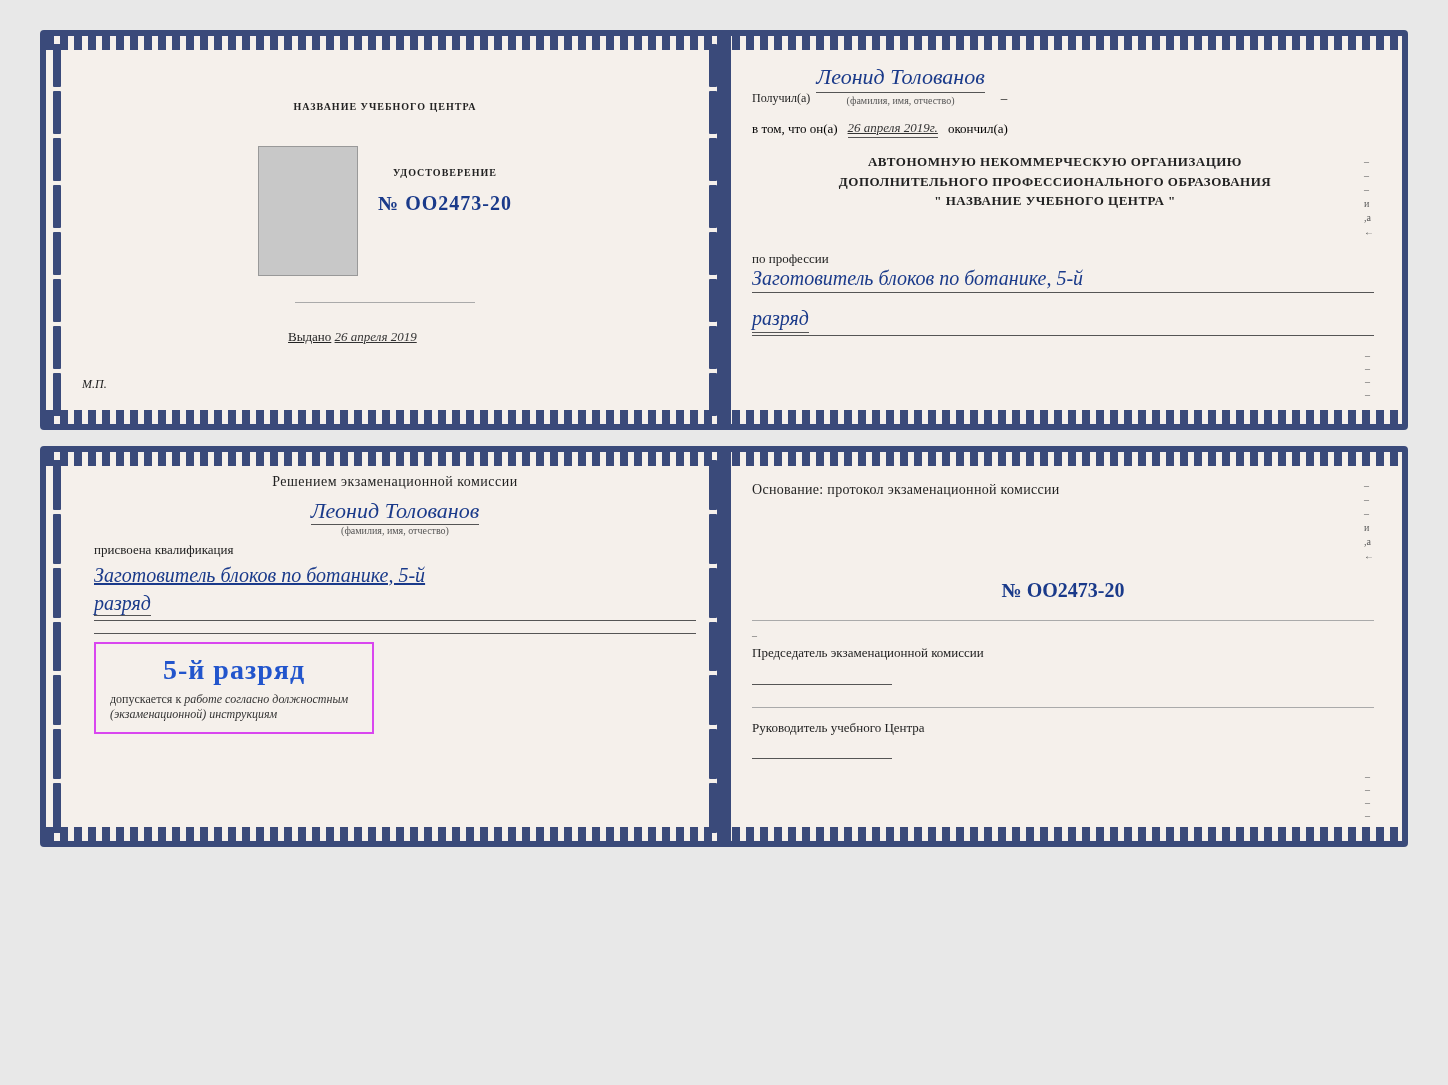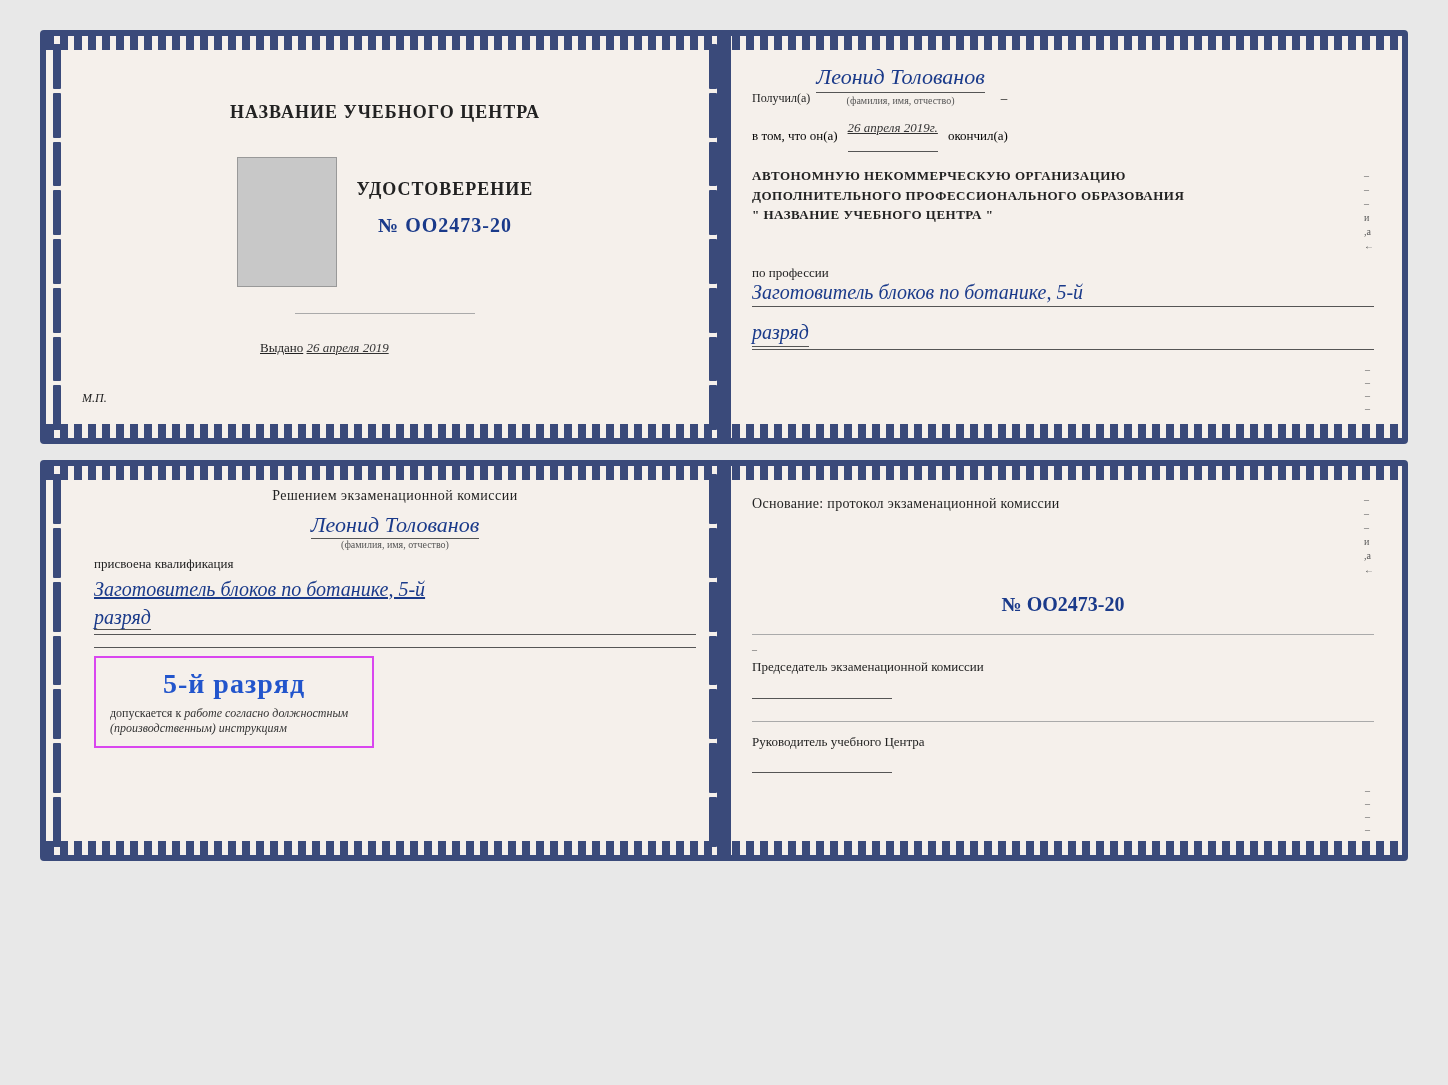--- a/index.html
+++ b/index.html
@@ -109,21 +109,21 @@
         #3a4a7a 8px,
         transparent 8px,
         transparent 14px
       );
     }
     .top-decoration { top: 0; }
     .bottom-decoration { bottom: 0; }
 
     .cert-title {
       text-align: center;
-      font-size: 18px;
+      font-size: 10px;
       font-weight: bold;
       letter-spacing: 1px;
       color: #222;
       line-height: 1.4;
       margin-top: 20px;
     }
 
     .cert-number {
       text-align: center;
       font-size: 20px;
@@ -185,21 +185,21 @@
 
     .handwritten-date {
       font-style: italic;
       color: #333;
       text-decoration: underline;
     }
 
     .org-name {
       font-size: 13px;
       color: #222;
-      text-align: left;
+      text-align: center;
       line-height: 1.5;
       font-weight: bold;
       letter-spacing: 0.5px;
     }
 
     .profession-label {
       font-size: 13px;
       color: #222;
     }
 
@@ -426,21 +426,21 @@
         <span class="field-label">Получил(а)</span>
         <div style="display:flex;flex-direction:column;align-items:center;">
           <span class="recipient-name">Леонид Толованов</span>
           <span class="subtitle-small">(фамилия, имя, отчество)</span>
         </div>
         <span style="margin-left:10px;font-size:13px;">–</span>
       </div>
 
       <div style="display:flex;align-items:center;gap:6px;font-size:13px;text-align:center;">
         <span>в том, что он(а)</span>
-        <span class="handwritten-date" style="border-bottom:1px solid #555;padding-bottom:15px;margin:0 4px;">26 апреля 2019г.</span>
+        <span class="handwritten-date" style="border-bottom:1px solid #555;padding-bottom:1px;margin:0 4px;">26 апреля 2019г.</span>
         <span>окончил(а)</span>
       </div>
 
       <div style="display:flex;align-items:flex-start;">
         <div style="flex:1;">
           <div class="org-name">АВТОНОМНУЮ НЕКОММЕРЧЕСКУЮ ОРГАНИЗАЦИЮ</div>
           <div class="org-name">ДОПОЛНИТЕЛЬНОГО ПРОФЕССИОНАЛЬНОГО ОБРАЗОВАНИЯ</div>
           <div class="org-name">"   НАЗВАНИЕ УЧЕБНОГО ЦЕНТРА   "</div>
         </div>
         <div style="display:flex;flex-direction:column;gap:3px;margin-left:6px;padding-top:4px;">
@@ -505,21 +505,21 @@
         <div style="margin-top:4px;">
           <span class="rank-blue">разряд</span>
           <div style="border-bottom:1px solid #555;width:100%;margin-top:4px;"></div>
           <div style="border-bottom:1px solid #555;width:100%;margin-top:12px;"></div>
         </div>
 
         <div class="stamp-box">
           <div class="stamp-rank">5-й разряд</div>
           <div style="font-size:12px;color:#333;">
             <span>допускается к</span>
-            <span class="stamp-italic">работе согласно должностным (производственным) инструкциям</span>
+            <span class="stamp-italic">работе согласно должностным (экзаменационной) инструкциям</span>
           </div>
         </div>
       </div>
 
       <div class="side-decoration">
         <div class="side-bar"></div>
         <div class="side-bar"></div>
         <div class="side-bar"></div>
         <div class="side-bar"></div>
         <div class="side-bar"></div>

